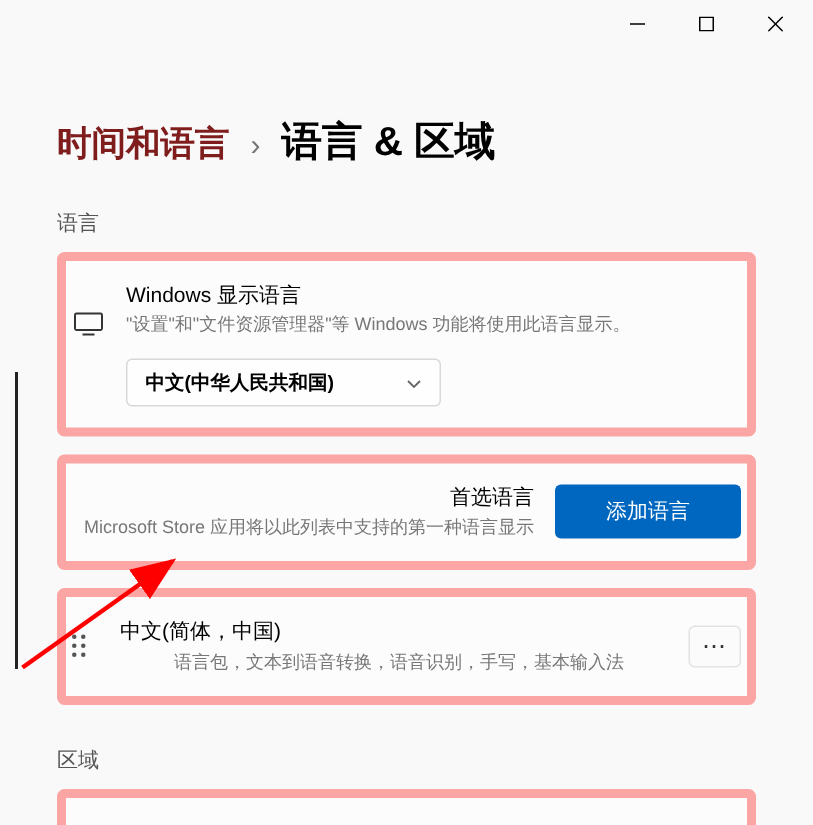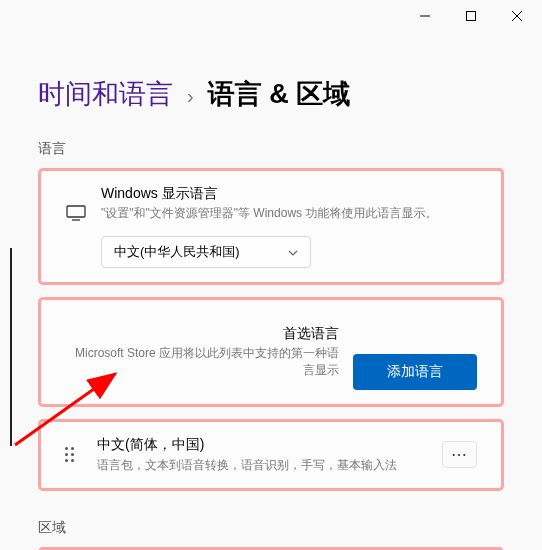--- a/index.html
+++ b/index.html
@@ -38,45 +38,45 @@
     .content {
       padding: 14px 38px 0 38px;
     }
     .breadcrumb {
       display: flex;
       align-items: baseline;
       gap: 14px;
       margin-bottom: 28px;
     }
     .breadcrumb-parent {
-      font-size: 27px;
-      font-weight: 400;
-      color: #4c1d95;
+      font-size: 23px;
+      font-weight: 700;
+      color: #7f1d1d;
     }
     .breadcrumb-sep {
       font-size: 20px;
       color: #777;
     }
     .breadcrumb-current {
       font-size: 27px;
       font-weight: 600;
       color: #000;
       margin-top: 30px;
     }
     .section-label {
       font-size: 14px;
       color: #555;
       margin-bottom: 10px;
       font-family: Liberation Mono, monospace;
     }
     .card {
       background: #fcfcfc;
-      border: 3px solid #fca5a5;
+      border: 6px solid #fca5a5;
       border-radius: 5px;
-      padding: 14px 24px;
+      padding: 14px 4px;
       margin-bottom: 12px;
       display: flex;
       align-items: center;
       gap: 14px;
     }
     .card-icon {
       width: 22px;
       color: #333;
       flex-shrink: 0;
       display: flex;
@@ -101,37 +101,37 @@
       border-radius: 4px;
       background: #fefefe;
       padding: 6px 12px;
       font-size: 13px;
       display: inline-flex;
       align-items: center;
       gap: 10px;
       cursor: pointer;
       min-width: 210px;
       justify-content: space-between;
+      font-weight: bold;
     }
     .dropdown-small {
       min-width: 130px;
       justify-content: space-between;
     }
     .chev {
       color: #666;
     }
     .add-btn {
       background: #0067c0;
       color: #fff;
       border: none;
       border-radius: 4px;
       padding: 9px 34px;
       font-size: 14px;
       cursor: pointer;
-      margin-top: 40px;
     }
     .drag-handle {
       width: 18px;
       display: grid;
       grid-template-columns: repeat(2, 3px);
       grid-template-rows: repeat(3, 3px);
       gap: 3px;
       flex-shrink: 0;
     }
     .drag-handle span {
@@ -147,20 +147,21 @@
       cursor: pointer;
       border: 1px solid #e2e2e2;
       border-radius: 4px;
       padding: 3px 8px;
       background: #fbfbfb;
     }
     .features {
       font-size: 12px;
       color: #777;
       margin-top: 3px;
+      margin-left: 36px;
     }
     .arrow-annot {
       position: absolute;
       left: 10px;
       top: 360px;
       pointer-events: none;
     }
     .left-border {
       position: absolute;
       left: 10px;

